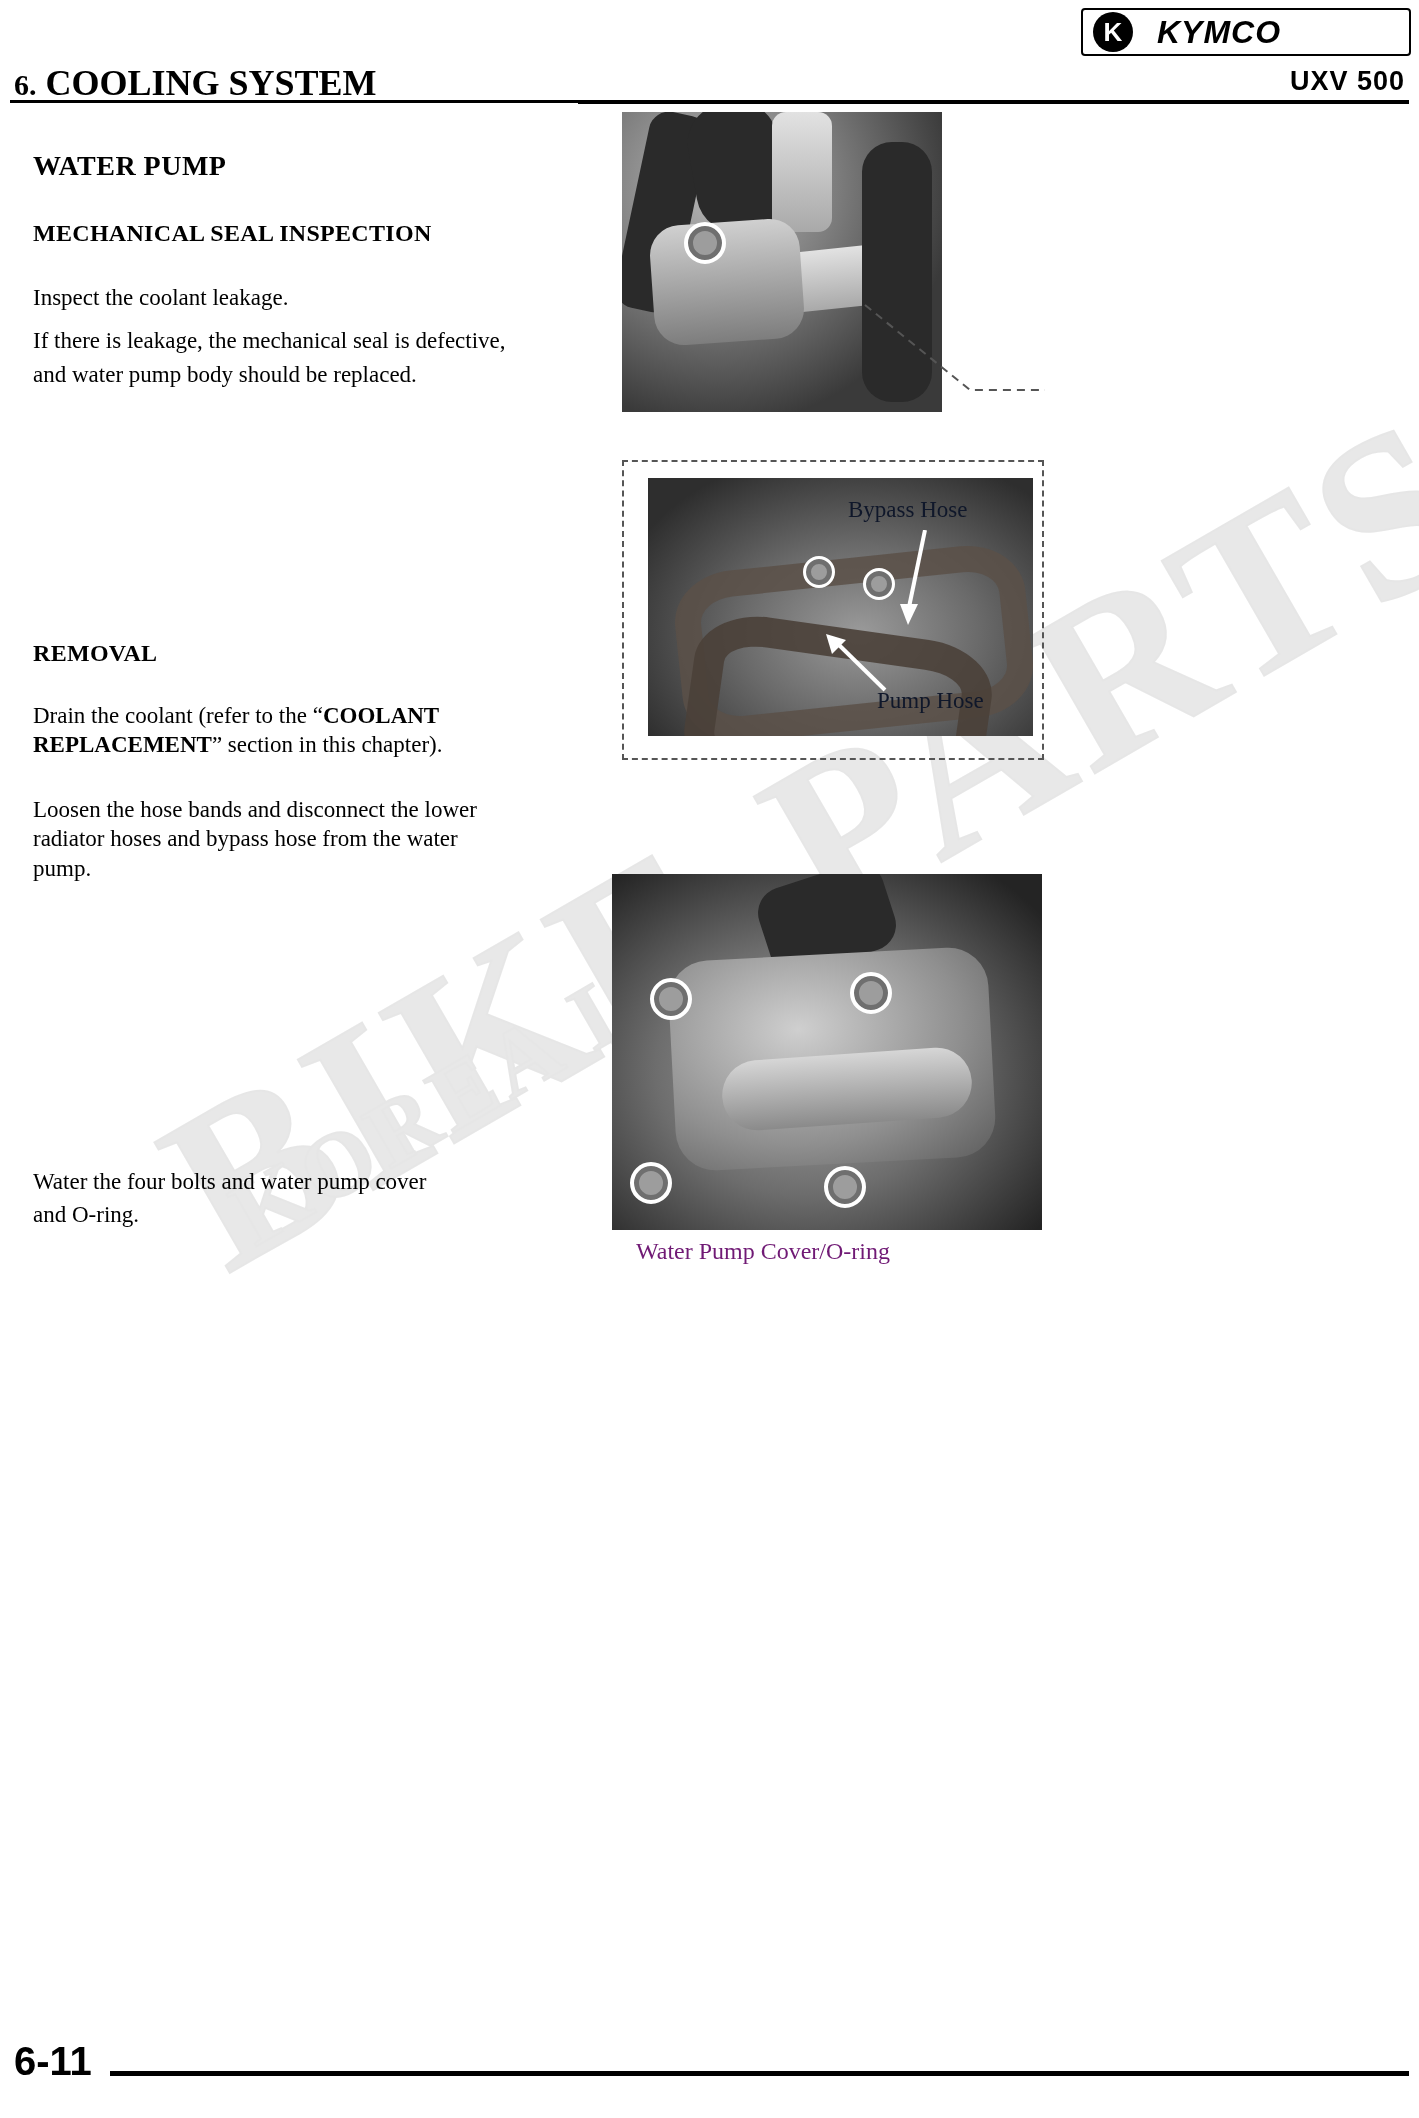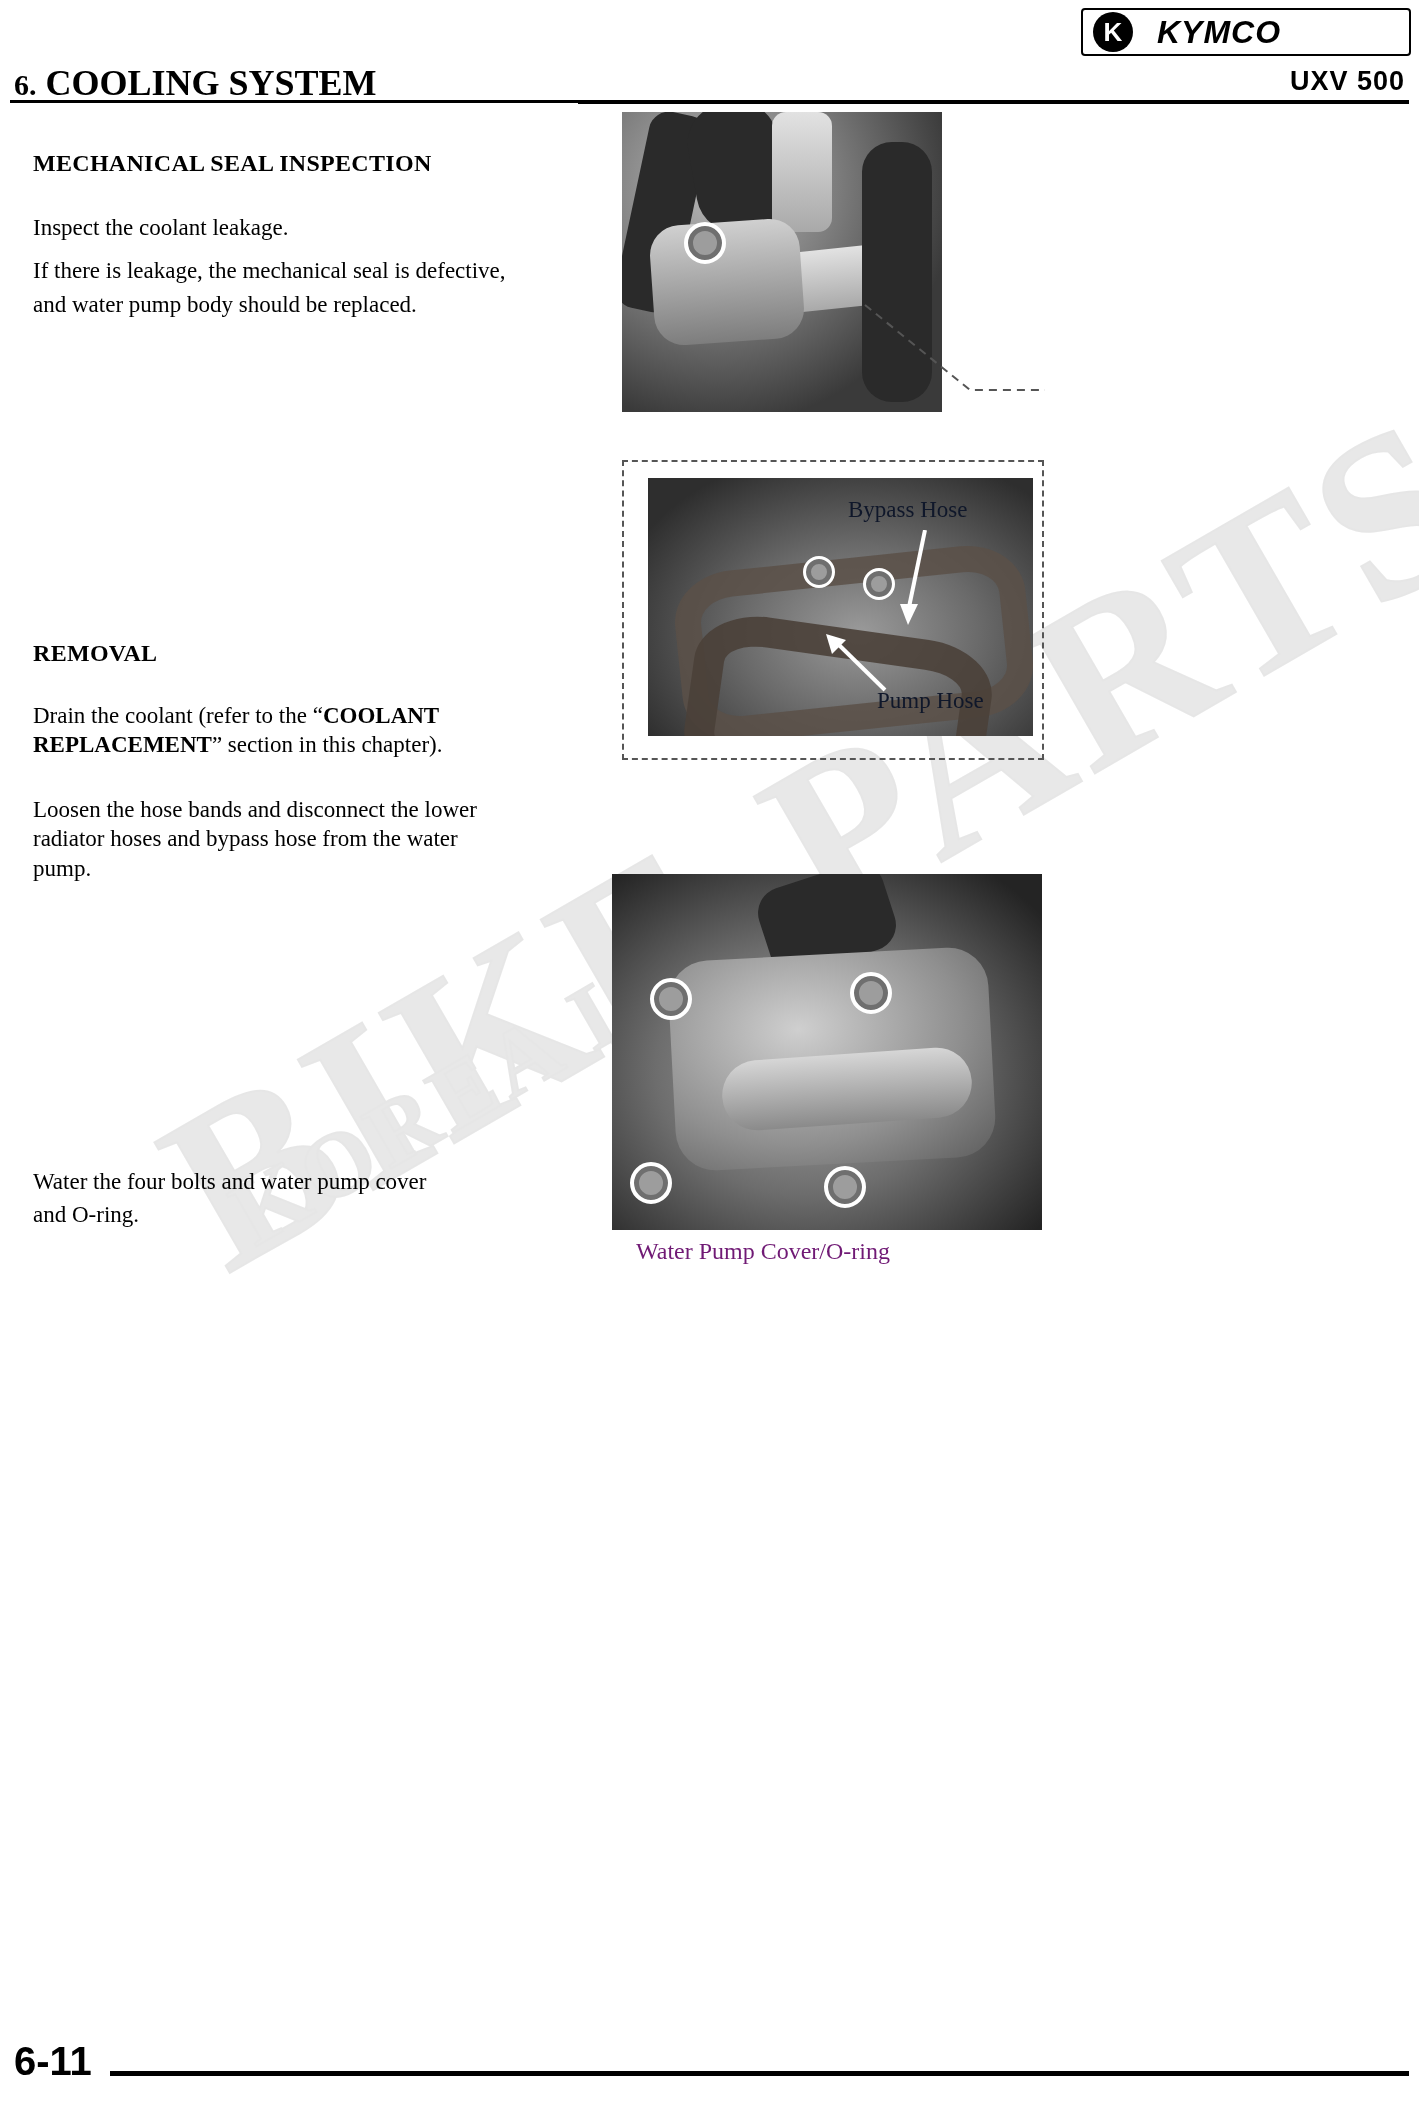--- a/index.html
+++ b/index.html
@@ -313,20 +313,21 @@
   <div class="model-label">UXV 500</div>
   <div class="header-rule2"></div>
   <div class="header-rule"></div>
 
   <div class="watermark">
     <div class="wm-text wm-main">BIKE-PARTS</div>
     <div class="wm-text wm-sub">KOREA LTD</div>
   </div>
 
   <div class="col-left">
+    <div class="h1">WATER PUMP</div>
     <div class="h2">MECHANICAL SEAL INSPECTION</div>
     <p class="para">Inspect the coolant leakage.</p>
     <p class="para">If there is leakage, the mechanical seal is defective, and water pump body should be replaced.</p>
   </div>
 
   <div class="block-removal">
     <div class="h2">REMOVAL</div>
     <p class="para tight"><span>Drain the coolant (refer to the “</span><span class="b">COOLANT REPLACEMENT</span><span>” section in this chapter).</span></p>
   </div>
 

